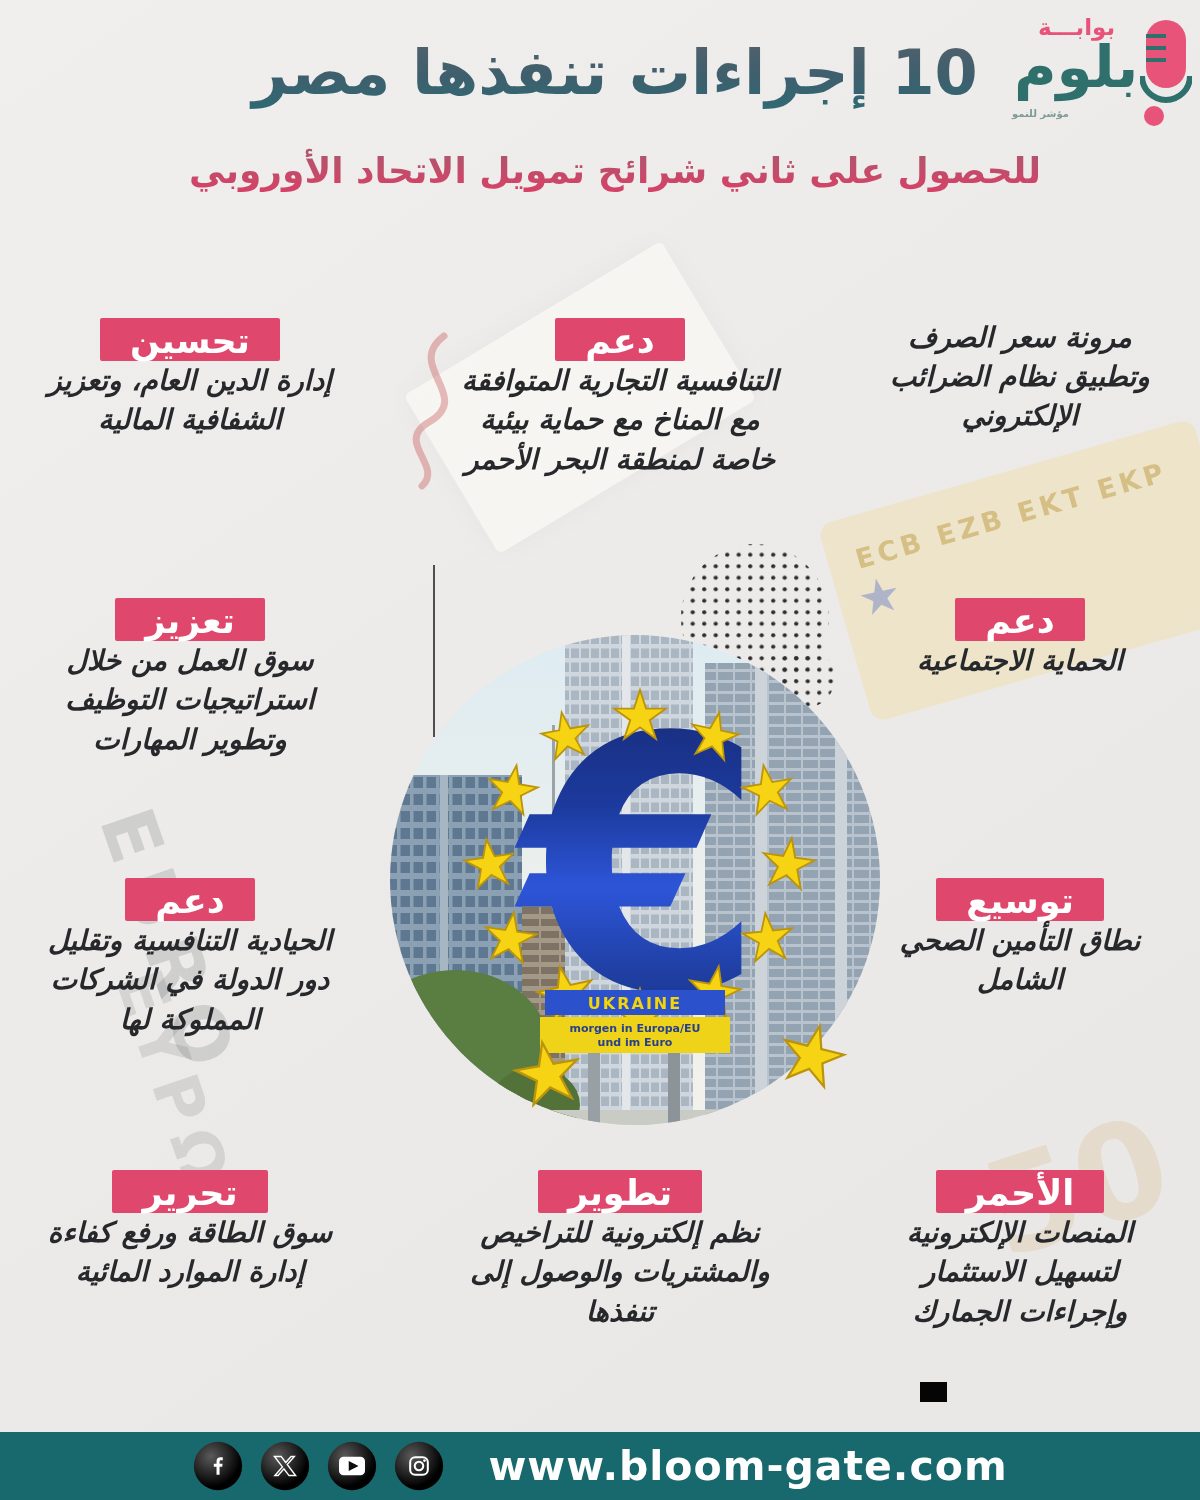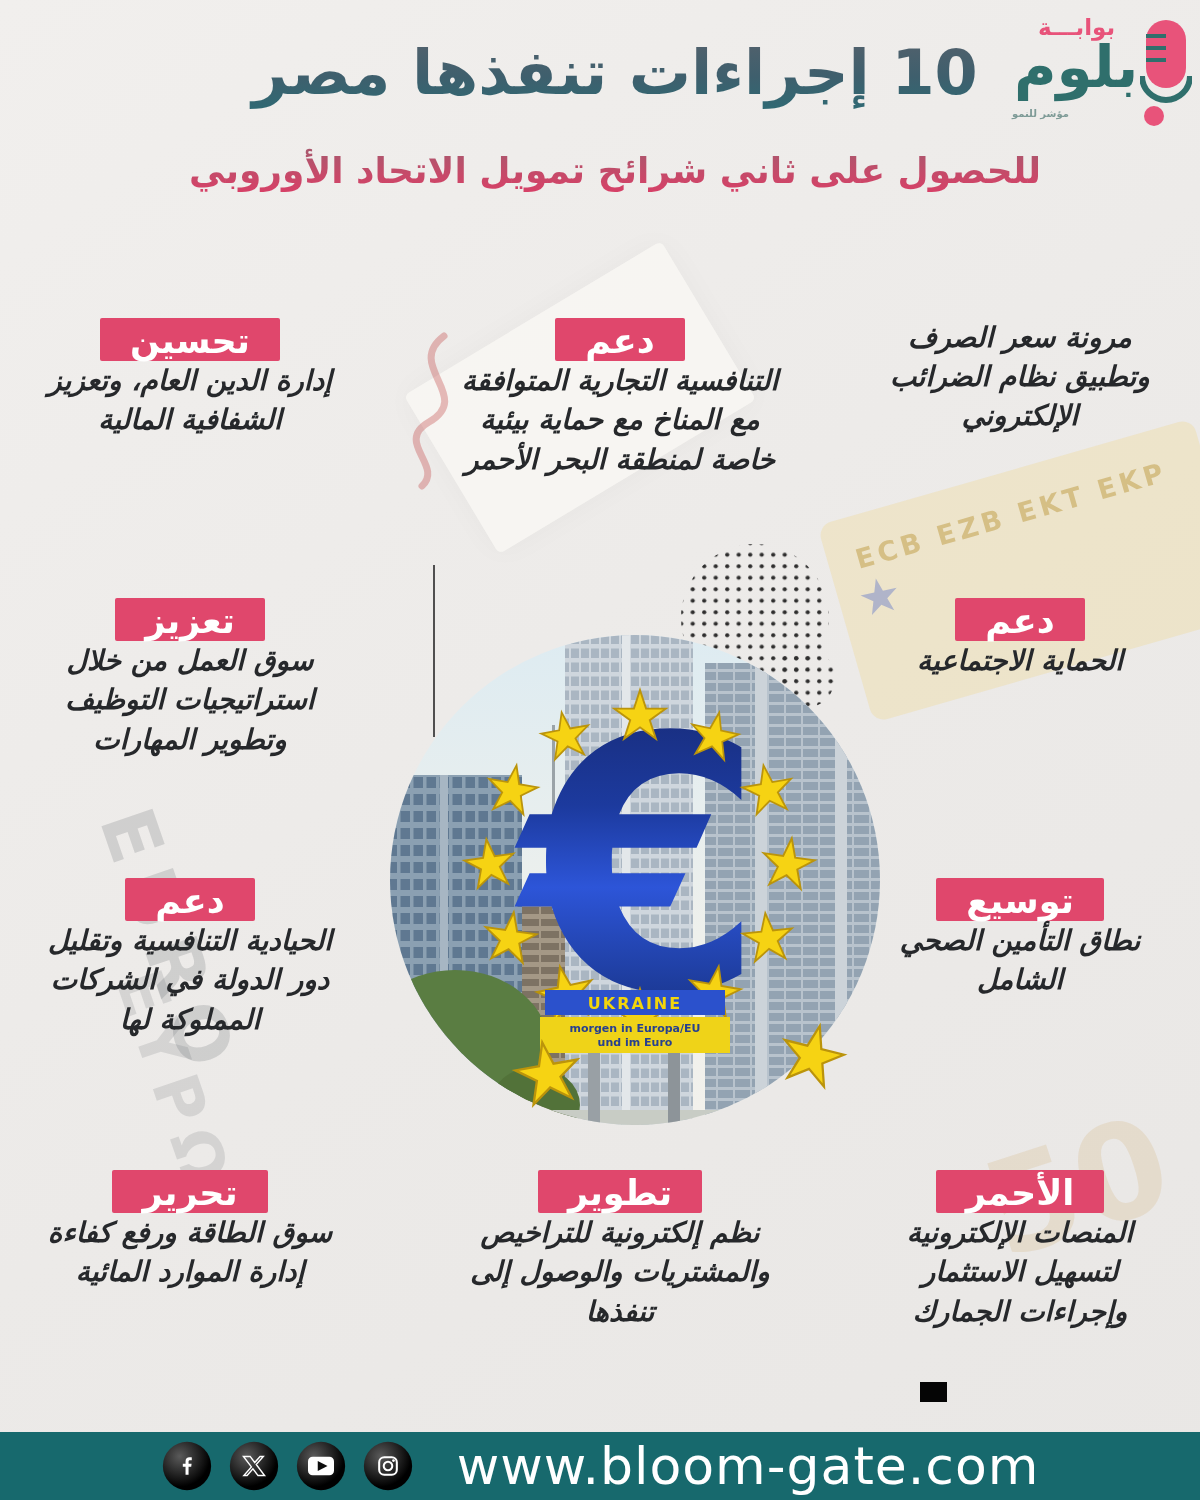--- a/index.html
+++ b/index.html
@@ -42,21 +42,21 @@
   .c-left{left:25px;width:330px;}
   .c-mid{left:455px;width:330px;}
   .c-right{left:865px;width:310px;}
   .r1{top:318px;} .r2{top:598px;} .r3{top:878px;} .r4{top:1170px;}
   
   .euro-photo{position:absolute;left:360px;top:605px;overflow:visible;}
   .dots{position:absolute;left:655px;top:540px;opacity:.92;}
   
   .footer{position:absolute;left:0;top:1432px;width:1200px;height:68px;background:#17696d;
     display:flex;align-items:center;justify-content:center;gap:15px;}
-  .footer .url{margin-left:28px;color:#ffffff;font-weight:normal;font-size:52px;letter-spacing:1px;}
+  .footer .url{margin-left:28px;color:#ffffff;font-weight:bold;font-size:41px;letter-spacing:1px;}
   .sicon{display:block;}
 </style>
 </head>
 <body>
 
 <div class="canvas">
 
   <div class="deco soft-note"></div>
   <div class="deco wm-blob"></div>
   <div class="wm wm-right">ECB EZB EKT EKP</div>

